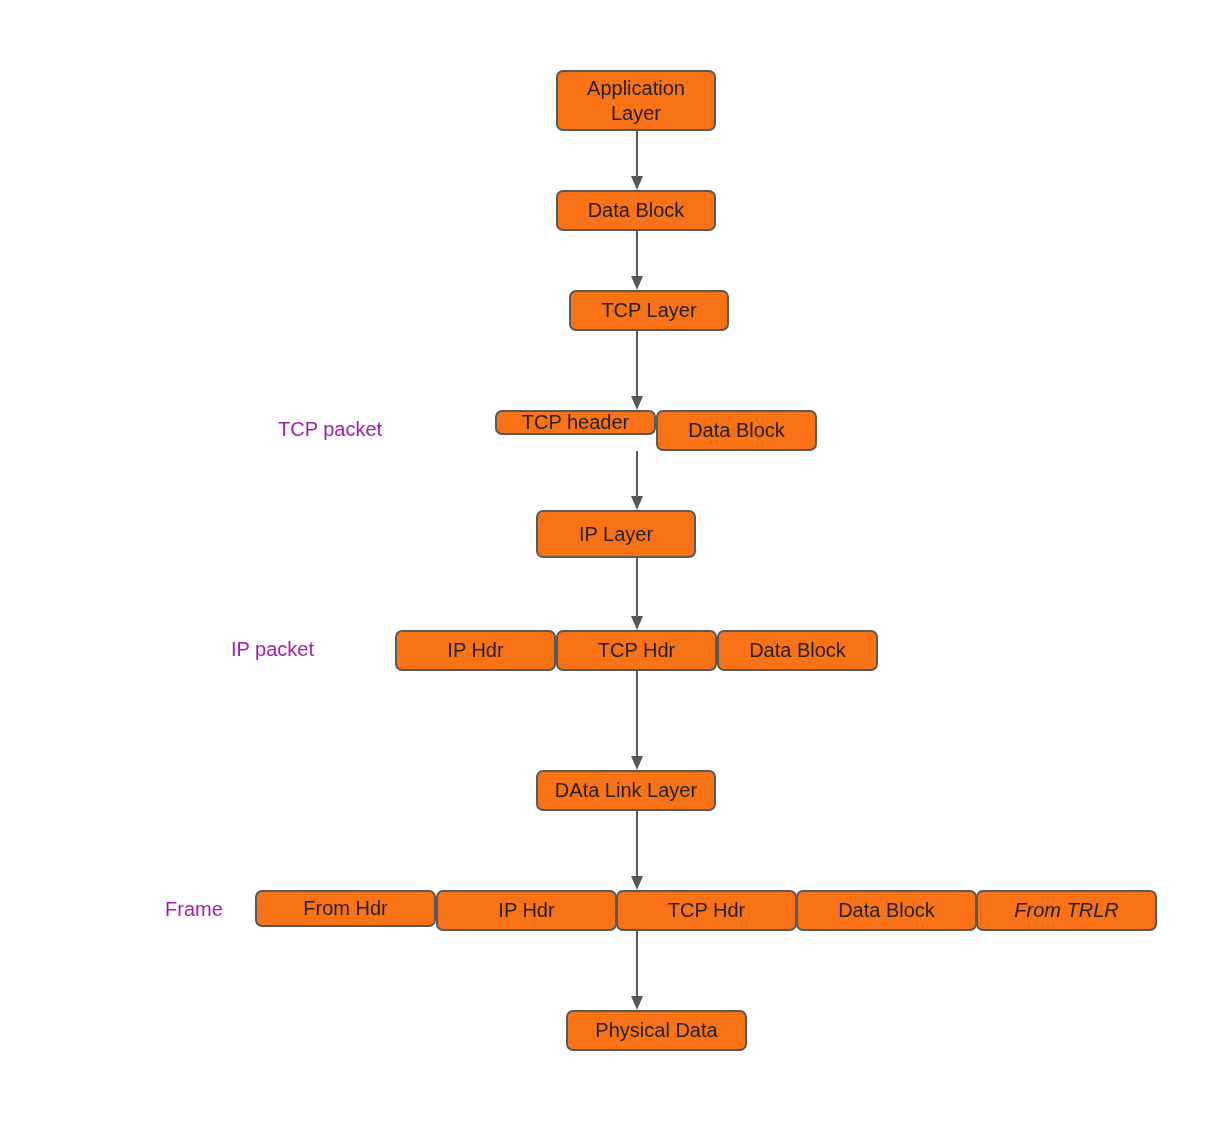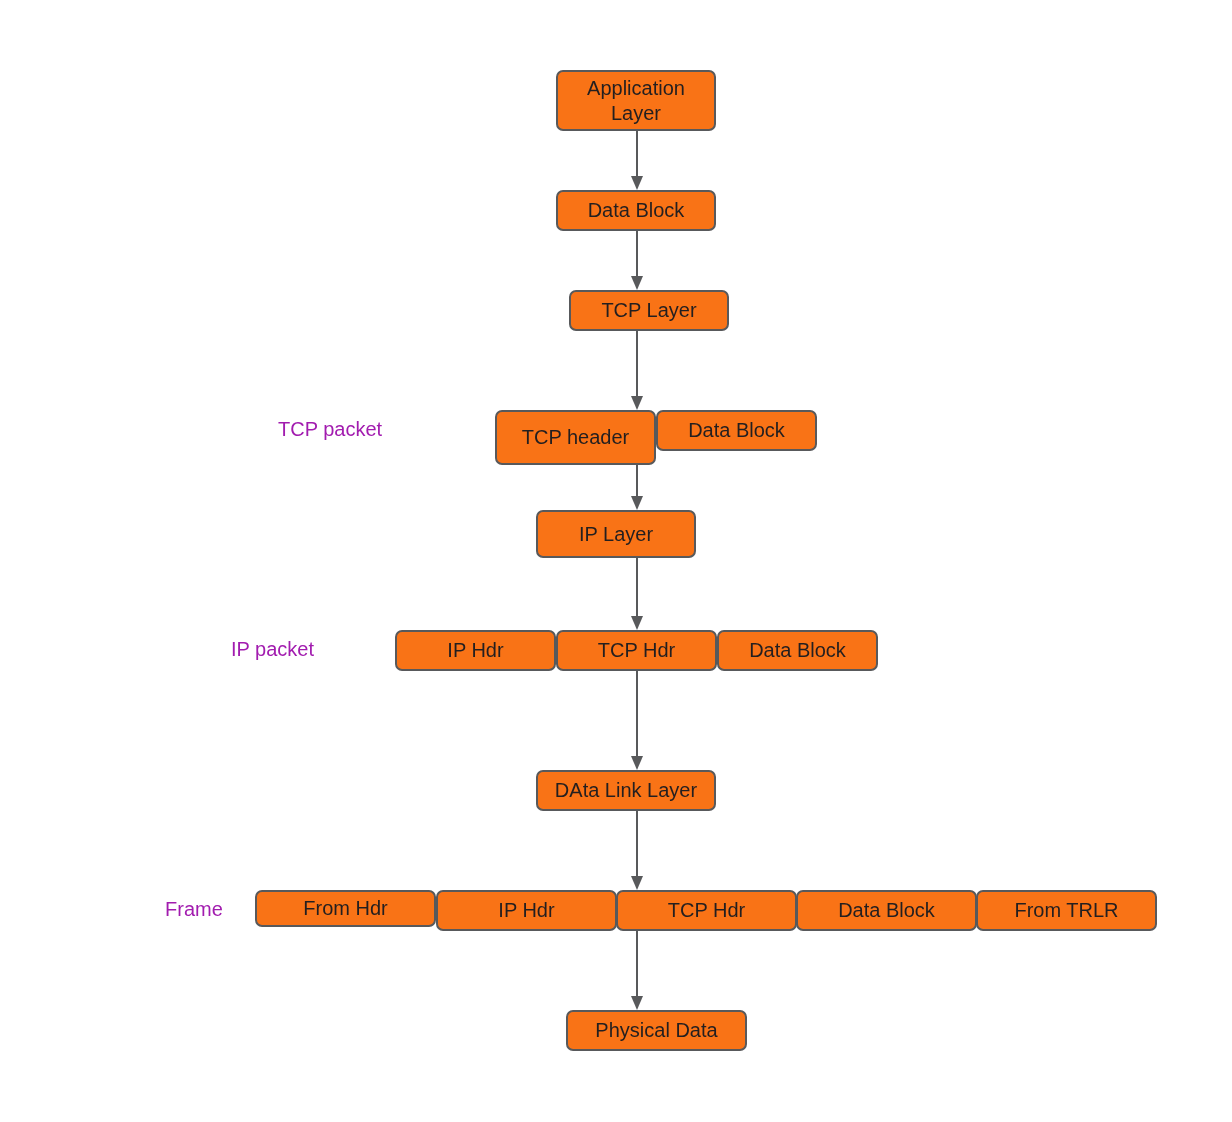--- a/index.html
+++ b/index.html
@@ -104,32 +104,32 @@
           <line x1="10" y1="0" x2="10" y2="67" stroke="#58595b" stroke-width="2"></line>
           <polygon points="4,65 16,65 10,79" fill="#58595b"></polygon>
         </svg>
       </div>
     </div>
   <div id="node-layer">
       <div class="box" style="left: 556px; top: 70px; width: 160px; height: 61px;">Application
 Layer</div>
       <div class="box" style="left: 556px; top: 190px; width: 160px; height: 41px;">Data Block</div>
       <div class="box" style="left: 556px; top: 290px; width: 160px; height: 41px; margin-left: 13px;">TCP Layer</div>
-      <div class="box" style="left: 495px; top: 410px; width: 161px; height: 55px;">TCP header</div>
+      <div class="box" style="left: 495px; top: 410px; width: 161px; height: 25px;">TCP header</div>
       <div class="box" style="left: 656px; top: 410px; width: 161px; height: 41px;">Data Block</div>
       <div class="box" style="left: 536px; top: 510px; width: 160px; height: 48px; text-align: center;">IP Layer</div>
       <div class="box" style="left: 395px; top: 630px; width: 161px; height: 41px;">IP Hdr</div>
       <div class="box" style="left: 556px; top: 630px; width: 161px; height: 41px;">TCP Hdr</div>
       <div class="box" style="left: 717px; top: 630px; width: 161px; height: 41px;">Data Block</div>
       <div class="box" style="left: 536px; top: 770px; width: 180px; height: 41px;">DAta Link Layer</div>
       <div class="box" style="left: 255px; top: 890px; width: 181px; height: 37px;">From Hdr</div>
       <div class="box" style="left: 436px; top: 890px; width: 181px; height: 41px;">IP Hdr</div>
       <div class="box" style="left: 616px; top: 890px; width: 181px; height: 41px;">TCP Hdr</div>
       <div class="box" style="left: 796px; top: 890px; width: 181px; height: 41px;">Data Block</div>
-      <div class="box" style="left: 976px; top: 890px; width: 181px; height: 41px;">From TRLR</div>
+      <div class="box" style="left: 976px; top: 890px; width: 181px; height: 41px; font-style: italic;">From TRLR</div>
       <div class="box" style="left: 566px; top: 1010px; width: 181px; height: 41px;">Physical Data</div>
     </div>
   <div id="label-layer">
       <div class="side-label" style="left: 278px; top: 418px;">TCP packet</div>
       <div class="side-label" style="left: 231px; top: 638px;">IP packet</div>
       <div class="side-label" style="left: 165px; top: 898px;">Frame</div>
     </div>
 </div>
 
 </body></html>

